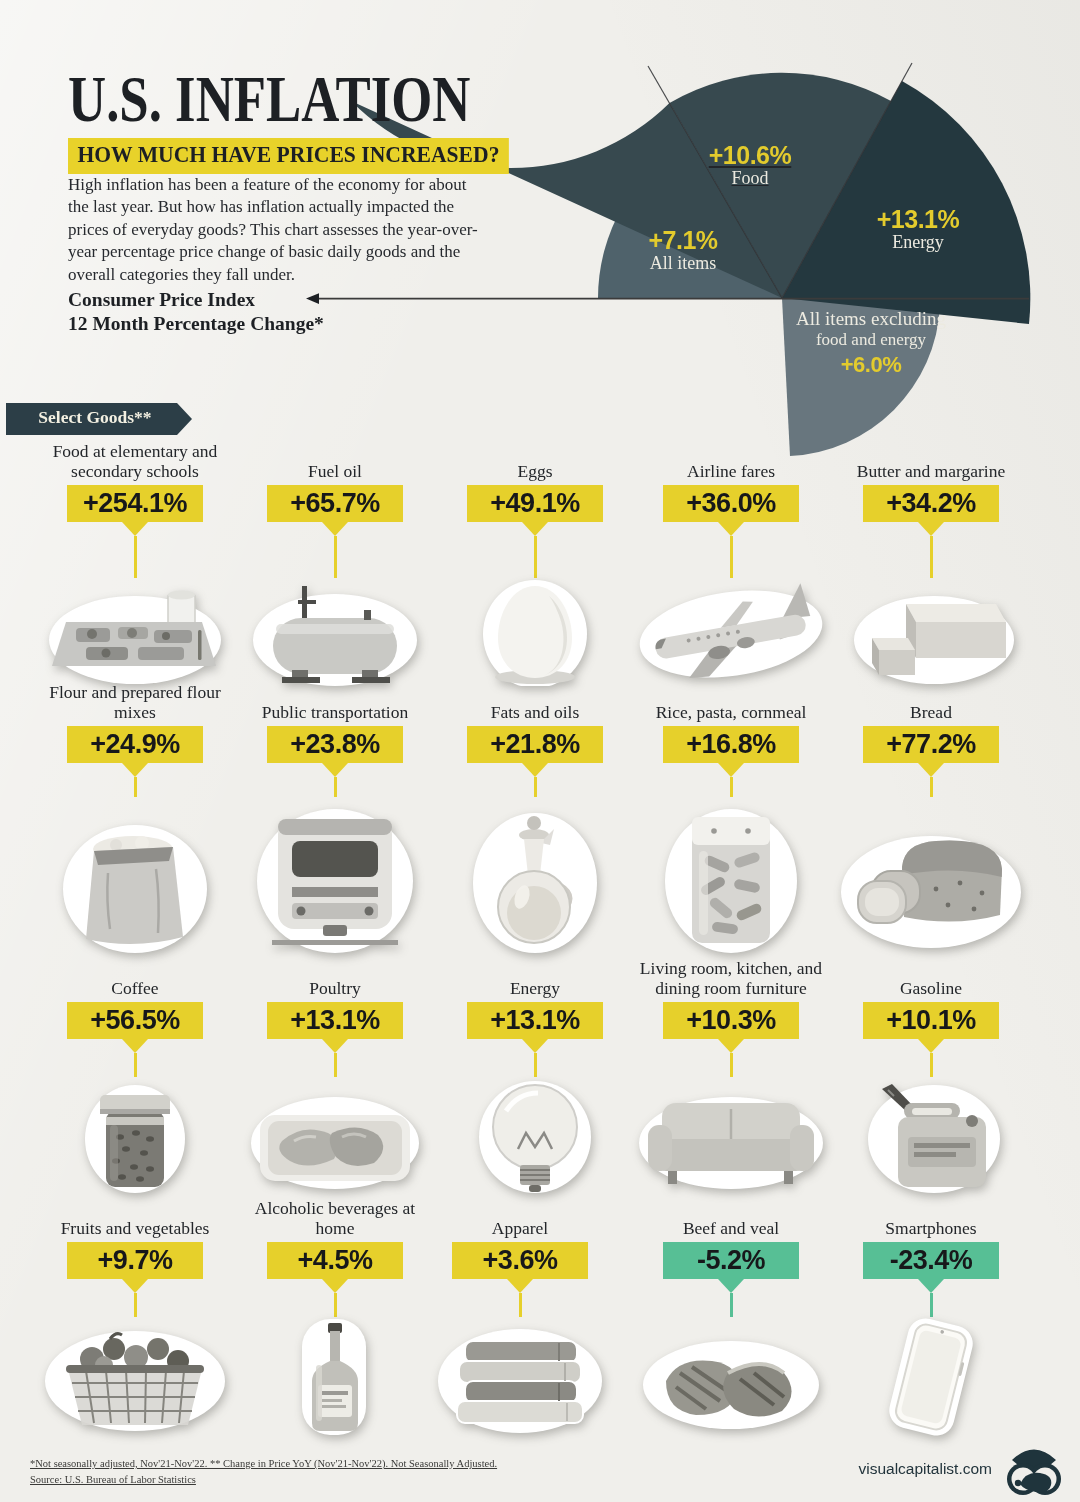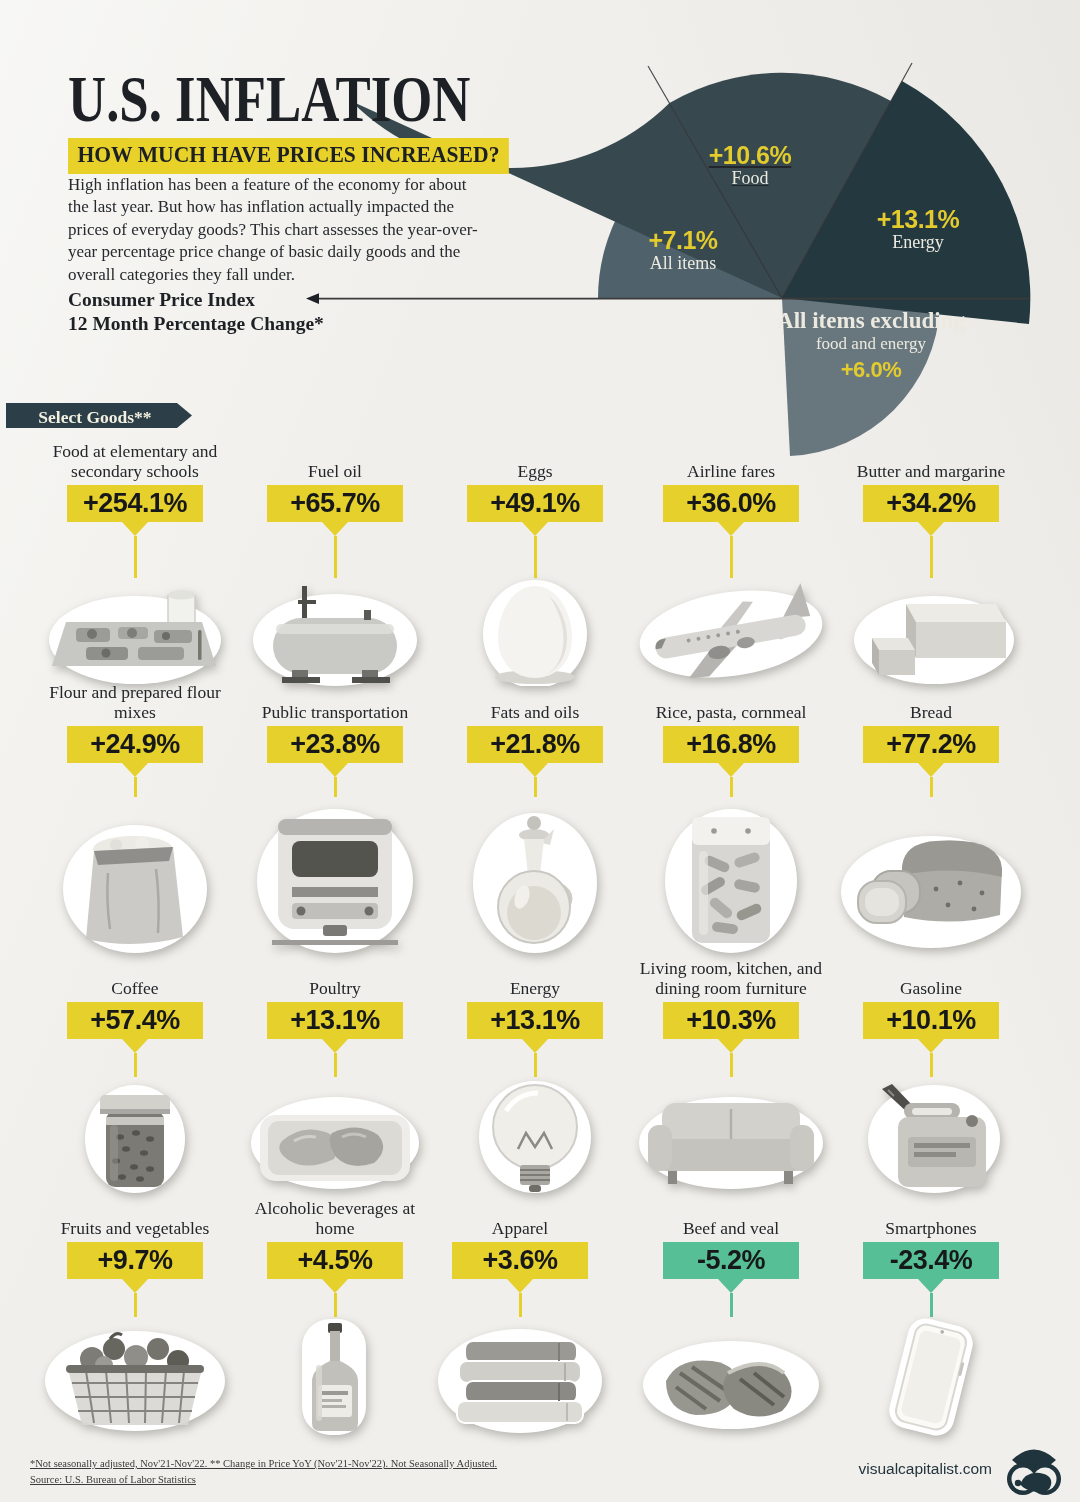--- a/index.html
+++ b/index.html
@@ -16,21 +16,21 @@
             transform:scaleX(.94);transform-origin:left top;}
   .intro{position:absolute;left:68px;top:174px;width:412px;font:400 17px/1.32 "Liberation Serif",serif;color:#26292e;}
   .cpi{position:absolute;left:68px;top:288px;font:700 19.5px/1.22 "Liberation Serif",serif;color:#1d2024;}
   
   .fan-svg{position:absolute;left:0;top:0;width:1080px;height:470px;pointer-events:none;}
   .fan-label{position:absolute;text-align:center;pointer-events:none;}
   .fan-val{font:700 25px/1 "Liberation Sans",sans-serif;letter-spacing:-.5px;color:#e3cb2d;}
   .fan-val.small{font-size:22px;}
   .fan-cat{font:400 18px/1.15 "Liberation Serif",serif;color:#eceae0;}
   
-  .sg-badge{position:absolute;left:6px;top:403px;width:186px;height:25px;background:#2c3e47;
+  .sg-badge{position:absolute;left:6px;top:403px;width:186px;height:32px;background:#2c3e47;
             color:#f3f0e2;font:700 17.5px/28px "Liberation Serif",serif;text-align:center;
             clip-path:polygon(0 0,calc(100% - 15px) 0,100% 50%,calc(100% - 15px) 100%,0 100%);
             padding-right:8px;box-sizing:border-box;}
   
   .cell{position:absolute;width:200px;--bc:#e6d02b;}
   .cell.neg{--bc:#57bf95;}
   .glabel{display:flex;align-items:flex-end;justify-content:center;height:46px;margin-bottom:3px;
           font:400 17.5px/1.18 "Liberation Serif",serif;color:#23262a;text-align:center;padding:0 2px;}
   .badge{display:block;min-width:112px;width:max-content;padding:0 12px;margin:0 auto;background:var(--bc);
          color:#17181a;font:700 27px/37px "Liberation Sans",sans-serif;letter-spacing:-.5px;text-align:center;}
@@ -67,21 +67,21 @@
   </div>
   <div class="fan-label" style="left:848px;top:207px;width:140px;">
     <div class="fan-val">+13.1%</div>
     <div class="fan-cat">Energy</div>
   </div>
   <div class="fan-label" style="left:613px;top:228px;width:140px;">
     <div class="fan-val">+7.1%</div>
     <div class="fan-cat">All items</div>
   </div>
   <div class="fan-label" style="left:771px;top:308px;width:200px;">
-    <div class="fan-cat" style="font-size:23px;font-weight:bold;">All items excluding</div>
+    <div class="fan-cat" style="font-size:19px;">All items excluding</div>
     <div class="fan-cat" style="font-size:17px;">food and energy</div>
     <div class="fan-val small" style="margin-top:5px;">+6.0%</div>
   </div>
 
   <div class="title">U.S. INFLATION</div>
   <div class="subtitle">HOW MUCH HAVE PRICES INCREASED?</div>
   <div class="intro">High inflation has been a feature of the economy for about the last year. But how has inflation actually impacted the prices of everyday goods? This chart assesses the year-over-year percentage price change of basic daily goods and the overall categories they fall under.</div>
   <div class="cpi">
     <div>Consumer Price Index</div>
     <div>12 Month Percentage Change*</div>
@@ -277,21 +277,21 @@
         <circle cx="112" cy="108" r="2.4" fill="#6f6e68"></circle>
       <circle cx="138" cy="112" r="2.4" fill="#6f6e68"></circle>
       <rect x="36" y="74" width="48" height="42" rx="19" fill="#c6c4be" stroke="#a8a7a1" stroke-width="2"></rect>
       <rect x="22" y="84" width="48" height="42" rx="19" fill="#d6d4ce" stroke="#b5b4ae" stroke-width="2"></rect>
       <rect x="29" y="91" width="34" height="28" rx="13" fill="#e6e4de"></rect>
     </svg>
   </div>
 
   <div class="cell r3" style="left:35px;top:953px;">
     <div class="glabel">Coffee</div>
-    <div class="badge">+57.4%</div>
+    <div class="badge">+56.5%</div>
     <div class="tail"></div>
       <div class="conn"></div>
     <svg class="gicon" width="178" height="118" viewBox="0 0 178 118">
       <ellipse cx="89" cy="62" rx="50" ry="54" fill="#fff"></ellipse>
       <rect x="60" y="34" width="58" height="76" rx="9" fill="#7b7a74"></rect>
       <rect x="60" y="40" width="58" height="8" fill="#c9c8c2"></rect>
       <rect x="54" y="18" width="70" height="18" rx="5" fill="#d2d1cb"></rect>
       <rect x="54" y="32" width="70" height="5" fill="#a9a8a4"></rect>
       <ellipse cx="74" cy="60" rx="4" ry="2.8" fill="#54534d"></ellipse>
         <ellipse cx="90" cy="56" rx="4" ry="2.8" fill="#54534d"></ellipse>

